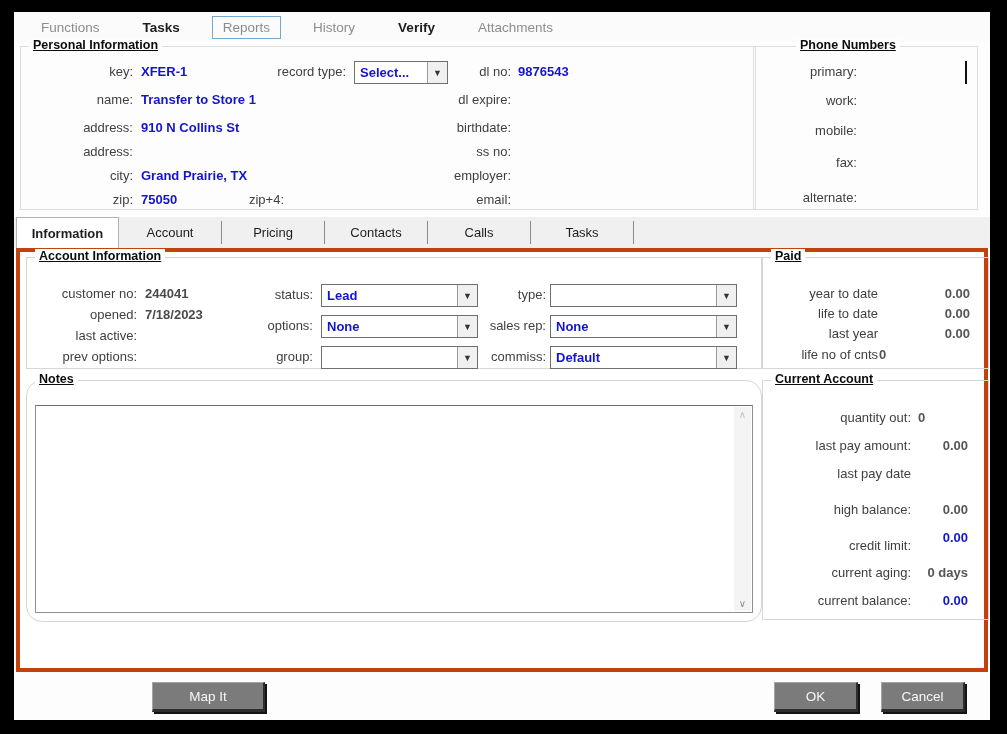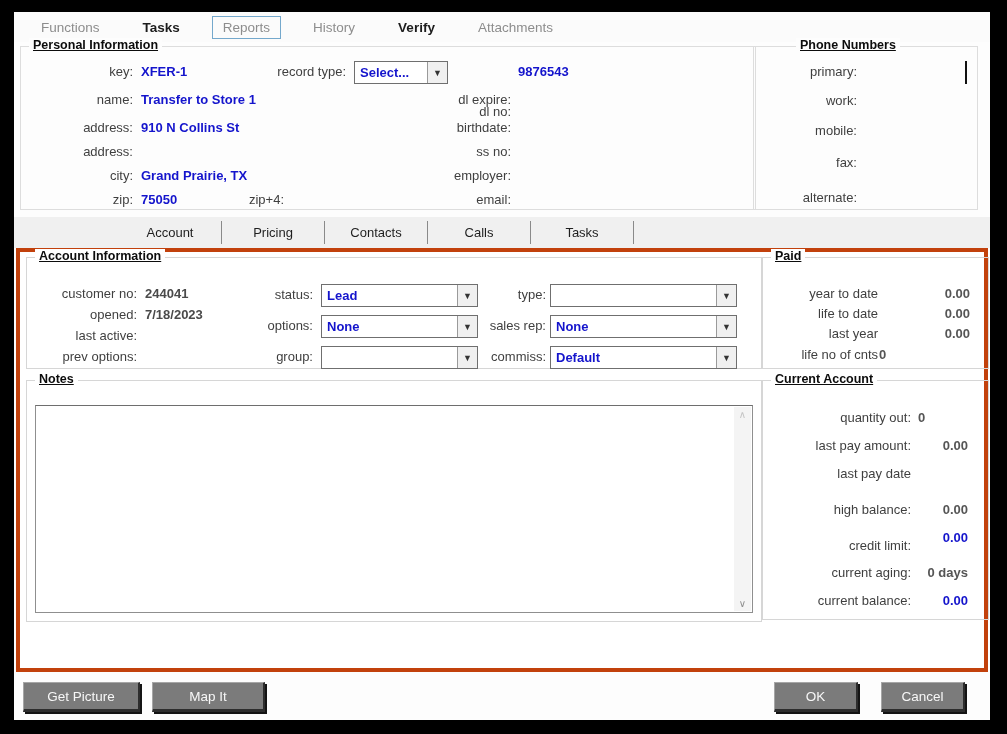--- a/index.html
+++ b/index.html
@@ -103,21 +103,21 @@
 
     <span class="lab" style="left:0;top:17px;width:112px;">key:</span>
     <span class="val" style="left:120px;top:17px;">XFER-1</span>
 
     <span class="lab" style="left:195px;top:17px;width:130px;">record type:</span>
     <div class="dd" style="left:333px;top:14px;width:94px;">
       <span class="dd-val">Select...</span>
       <span class="dd-btn">▼</span>
     </div>
 
-    <span class="lab" style="left:385px;top:17px;width:105px;margin-top:40px;">dl no:</span>
+    <span class="lab" style="left:385px;top:17px;width:105px;">dl no:</span>
     <span class="val" style="left:497px;top:17px;">9876543</span>
 
     <span class="lab" style="left:0;top:45px;width:112px;">name:</span>
     <span class="val" style="left:120px;top:45px;">Transfer to Store 1</span>
     <span class="lab" style="left:385px;top:45px;width:105px;">dl expire:</span>
 
     <span class="lab" style="left:0;top:73px;width:112px;">address:</span>
     <span class="val" style="left:120px;top:73px;">910 N Collins St</span>
     <span class="lab" style="left:385px;top:73px;width:105px;">birthdate:</span>
 
@@ -141,20 +141,21 @@
     <span class="lab" style="left:0;top:46px;width:103px;">work:</span>
     <span class="lab" style="left:0;top:76px;width:103px;">mobile:</span>
     <span class="lab" style="left:0;top:108px;width:103px;">fax:</span>
     <span class="lab" style="left:0;top:143px;width:103px;">alternate:</span>
     <div style="position:absolute;left:110px;top:13px;width:108px;height:24px;">
       <div class="caret" style="left:101px;top:1px;height:23px;"></div>
     </div>
   </div>
 
   <div class="tabstrip">
+    <div class="tab selected" style="left:2px;">Information</div>
     <div class="tab" style="left:105px;">Account</div>
     <div class="tab" style="left:208px;">Pricing</div>
     <div class="tab" style="left:311px;">Contacts</div>
     <div class="tab" style="left:414px;">Calls</div>
     <div class="tab" style="left:517px;">Tasks</div>
   </div>
 
   <div class="page">
 
     <div class="gb" style="left:6px;top:5px;width:736px;height:112px;">
@@ -205,21 +206,21 @@
       <span class="plab" style="left:10px;top:28px;width:105px;">year to date</span>
       <span class="pval" style="left:139px;top:28px;width:68px;">0.00</span>
       <span class="plab" style="left:10px;top:48px;width:105px;">life to date</span>
       <span class="pval" style="left:139px;top:48px;width:68px;">0.00</span>
       <span class="plab" style="left:10px;top:68px;width:105px;">last year</span>
       <span class="pval" style="left:139px;top:68px;width:68px;">0.00</span>
       <span class="plab" style="left:10px;top:89px;width:105px;">life no of cnts</span>
       <span class="pval" style="left:116px;top:89px;width:20px;text-align:left;">0</span>
     </div>
 
-    <div class="gb" style="left:6px;top:128px;width:736px;height:242px;">
+    <div class="gb" style="left:6px;top:128px;width:736px;height:242px;border-radius:16px;">
       <span class="gb-title">Notes</span>
       <div class="textarea" style="left:8px;top:24px;width:718px;height:208px;">
         <span style="position:absolute;left:4px;top:3px;font-size:13px;color:#333;"></span>
         <div class="sb">
           <span class="up">∧</span>
           <span class="dn">∨</span>
         </div>
       </div>
     </div>
 
@@ -235,18 +236,17 @@
       <span class="plab" style="left:6px;top:149px;width:142px;margin-top:8px;">credit limit:</span>
       <span class="pval blue" style="left:150px;top:149px;width:55px;">0.00</span>
       <span class="plab" style="left:6px;top:184px;width:142px;">current aging:</span>
       <span class="pval" style="left:150px;top:184px;width:55px;">0 days</span>
       <span class="plab" style="left:6px;top:212px;width:142px;">current balance:</span>
       <span class="pval blue" style="left:150px;top:212px;width:55px;">0.00</span>
     </div>
 
   </div>
 
-  <div class="btn" style="left:9px;top:670px;width:117px;">Get Picture</div>
   <div class="btn" style="left:138px;top:670px;width:113px;">Map It</div>
   <div class="btn" style="left:760px;top:670px;width:84px;">OK</div>
   <div class="btn" style="left:867px;top:670px;width:84px;">Cancel</div>
 
 </div>
 
 </body></html>

